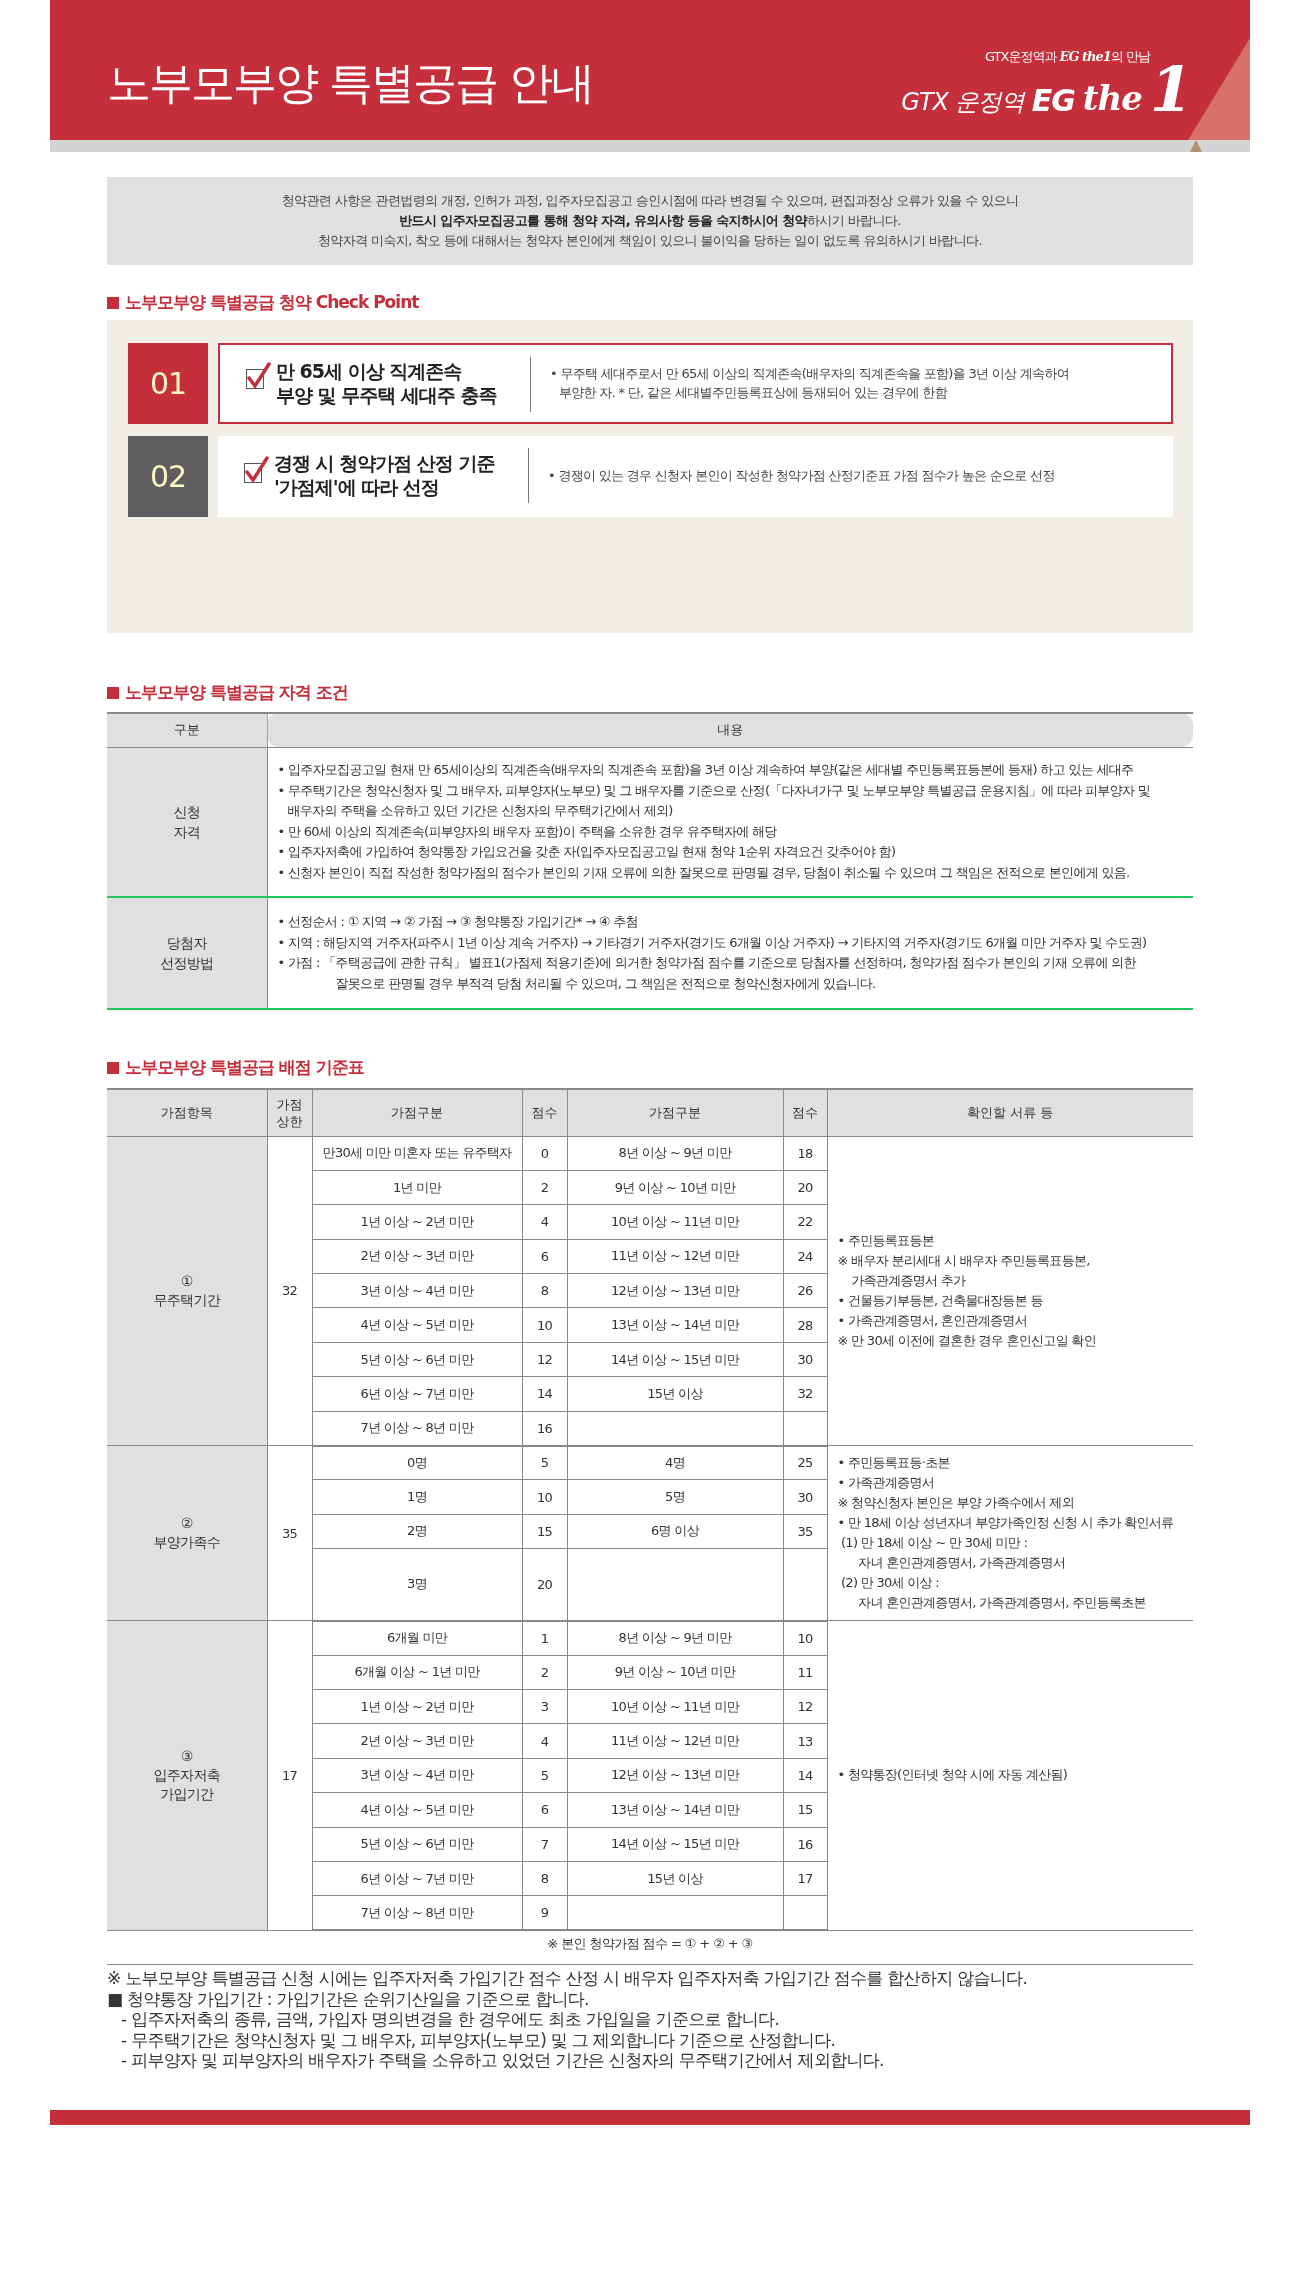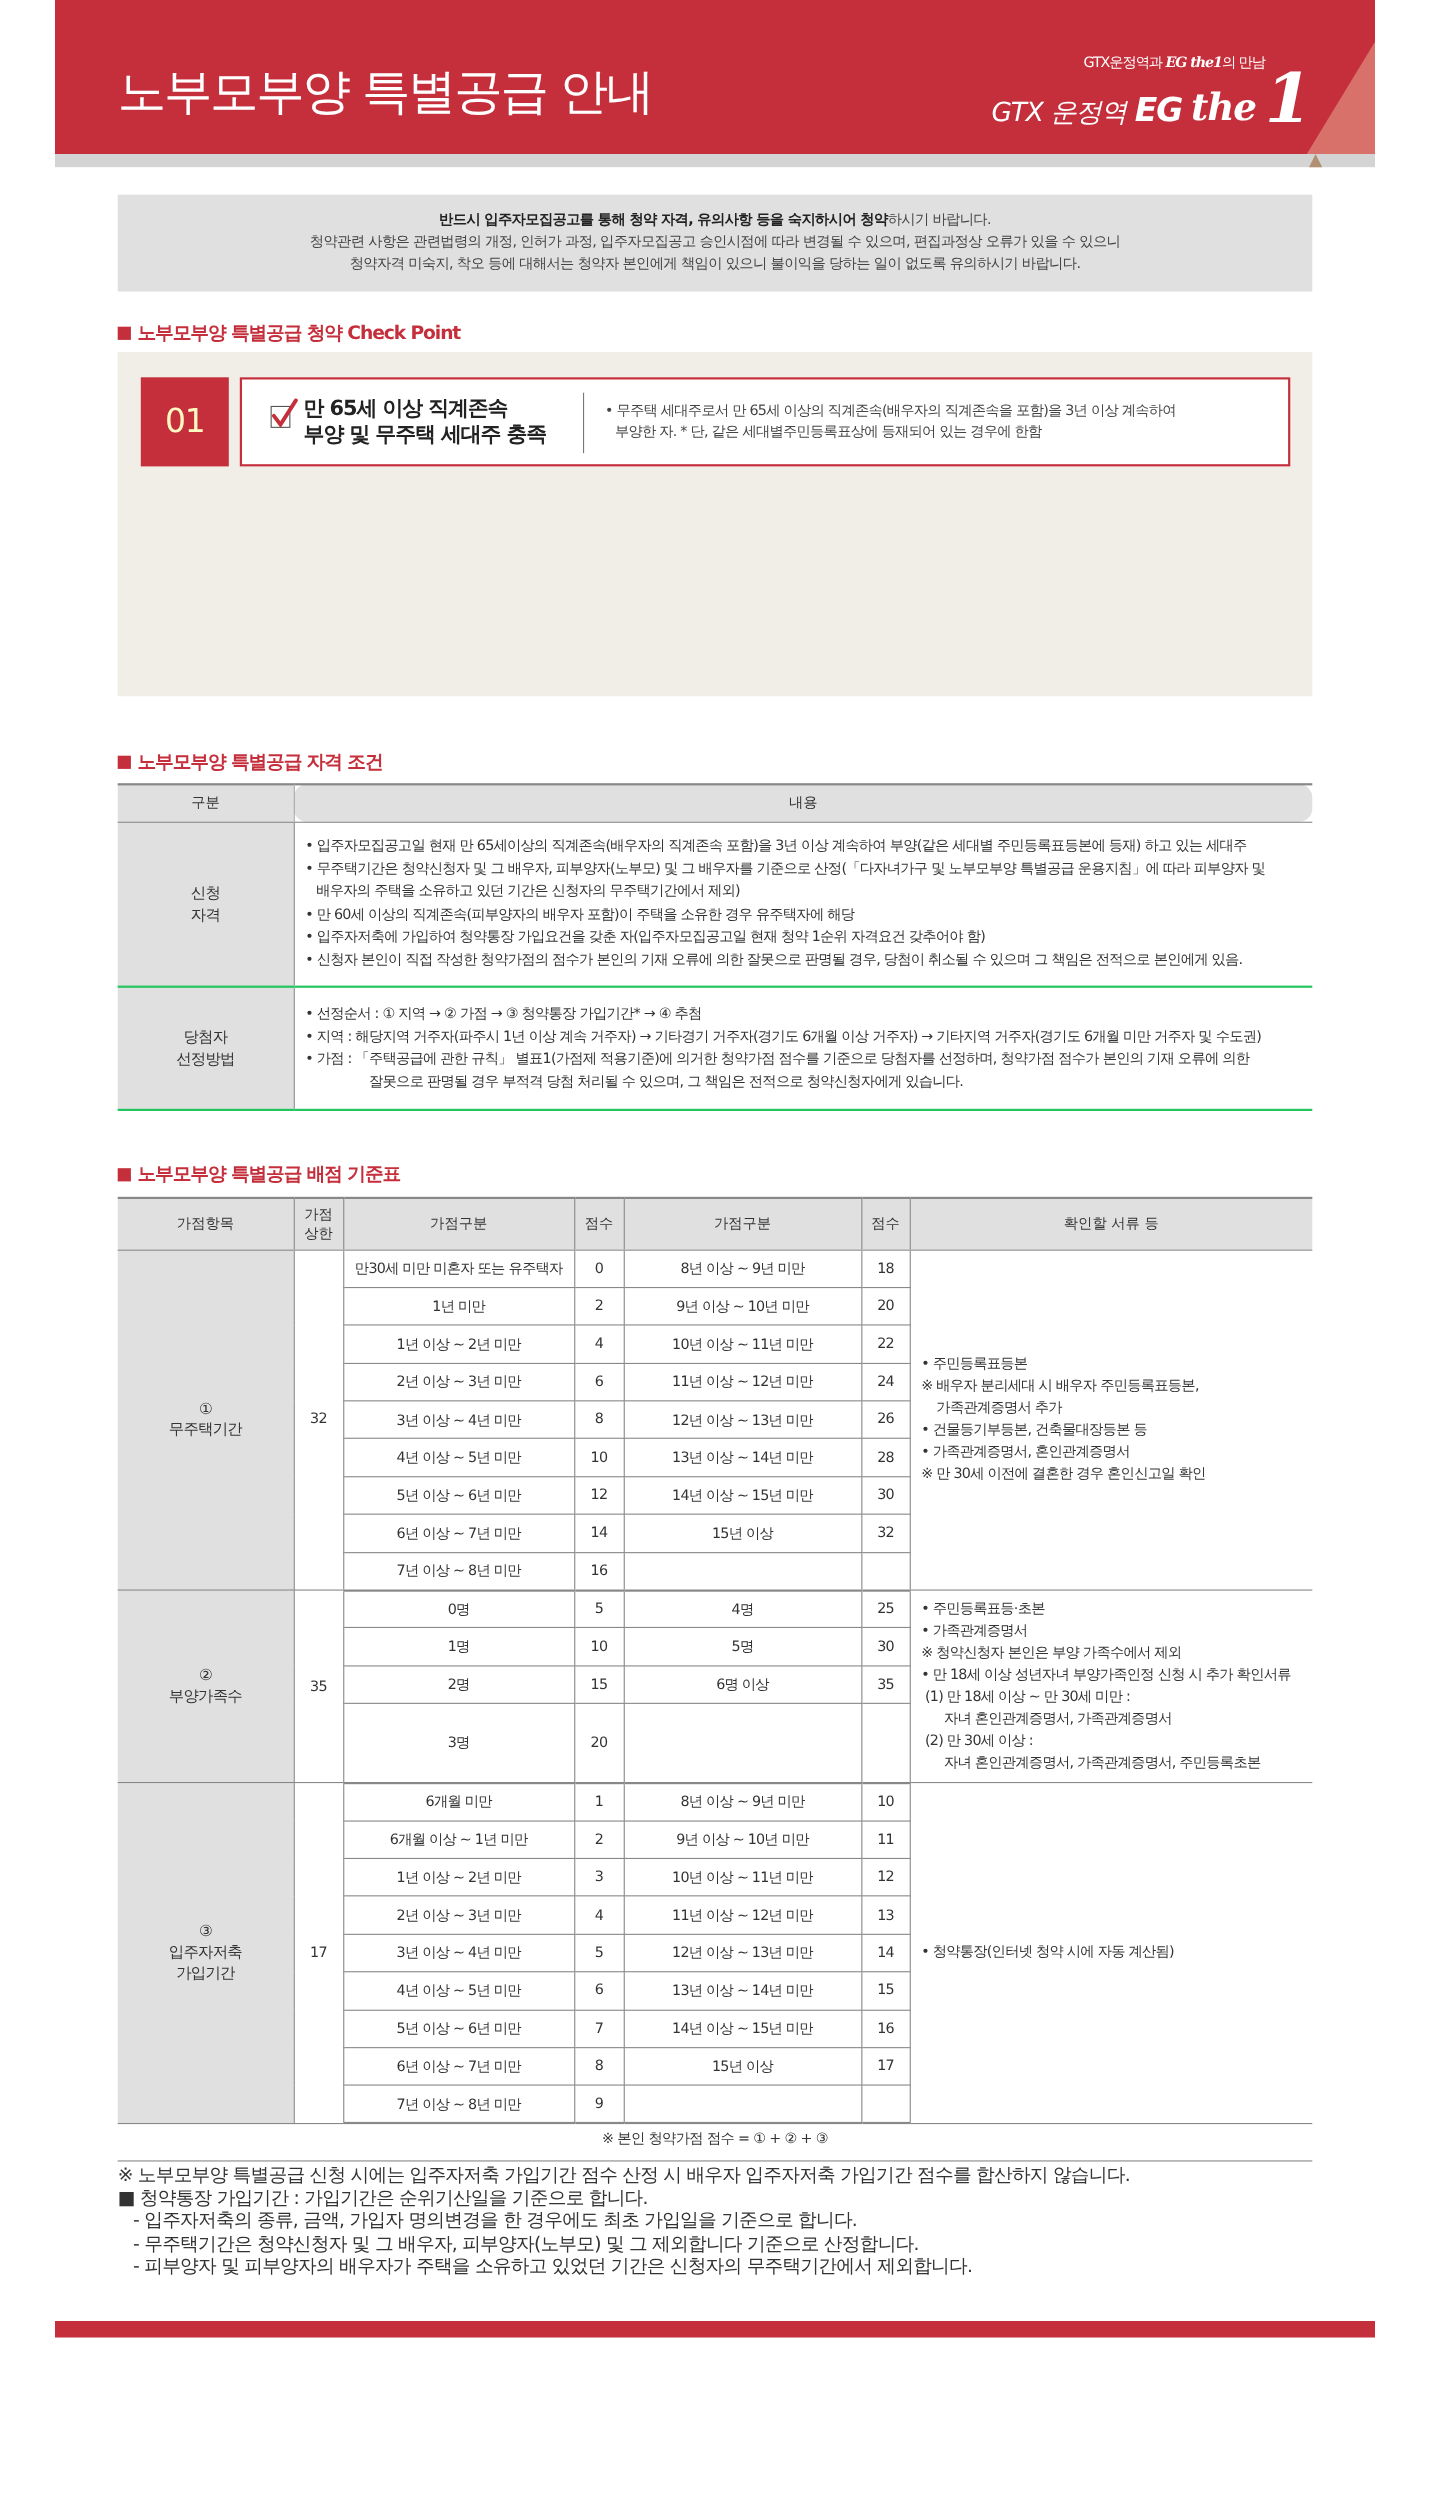--- a/index.html
+++ b/index.html
@@ -87,24 +87,24 @@
     <svg width="62" height="102" viewBox="0 0 62 102">
         <polygon points="62,0 62,102 0,102" fill="#d8716a"></polygon>
       </svg>
   </div>
 </div>
 <div class="header-strip">
   <div class="marker"></div>
 </div>
 
 <div class="notice">
+  <div>청약관련 사항은 관련법령의 개정, 인허가 과정, 입주자모집공고 승인시점에 따라 변경될 수 있으며, 편집과정상 오류가 있을 수 있으니</div>
   <div>
     <span class="bold">반드시 입주자모집공고를 통해 청약 자격, 유의사항 등을 숙지하시어 청약</span><span>하시기 바랍니다.</span>
   </div>
-  <div>청약관련 사항은 관련법령의 개정, 인허가 과정, 입주자모집공고 승인시점에 따라 변경될 수 있으며, 편집과정상 오류가 있을 수 있으니</div>
   <div>청약자격 미숙지, 착오 등에 대해서는 청약자 본인에게 책임이 있으니 불이익을 당하는 일이 없도록 유의하시기 바랍니다.</div>
 </div>
 
 <div class="sec-head" style="top:291px;">
   <span class="sq"></span>
   <span>노부모부양 특별공급 청약 Check Point</span>
 </div>
 
 <div class="cp-box">
 
@@ -121,20 +121,38 @@
         <div>부양 및 무주택 세대주 충족</div>
       </div>
       <div class="cp-divider"></div>
       <div class="cp-desc" style="top:19px;">
         <div>• 무주택 세대주로서 만 65세 이상의 직계존속(배우자의 직계존속을 포함)을 3년 이상 계속하여</div>
         <div style="padding-left:9px;">부양한 자. * 단, 같은 세대별주민등록표상에 등재되어 있는 경우에 한함</div>
       </div>
     </div>
   </div>
 
+  <div class="cp-row" style="top:116px;">
+    <div class="cp-num gray">02</div>
+    <div class="cp-card">
+      <div class="cp-check" style="top:27px;">
+        <svg width="26" height="28" viewBox="0 0 26 28">
+            <path d="M4 16 L10 24 L24 2" stroke="#c42f3b" stroke-width="3.5" fill="none" stroke-linecap="round"></path>
+          </svg>
+      </div>
+      <div class="cp-title" style="top:15px;">
+        <div>경쟁 시 청약가점 산정 기준</div>
+        <div>'가점제'에 따라 선정</div>
+      </div>
+      <div class="cp-divider"></div>
+      <div class="cp-desc" style="top:30px;">
+        <div>• 경쟁이 있는 경우 신청자 본인이 작성한 청약가점 산정기준표 가점 점수가 높은 순으로 선정</div>
+      </div>
+    </div>
+  </div>
 
 </div>
 
 <div class="sec-head" style="top:681px;">
   <span class="sq"></span>
   <span>노부모부양 특별공급 자격 조건</span>
 </div>
 
 <table class="qual-table">
   <colgroup>

